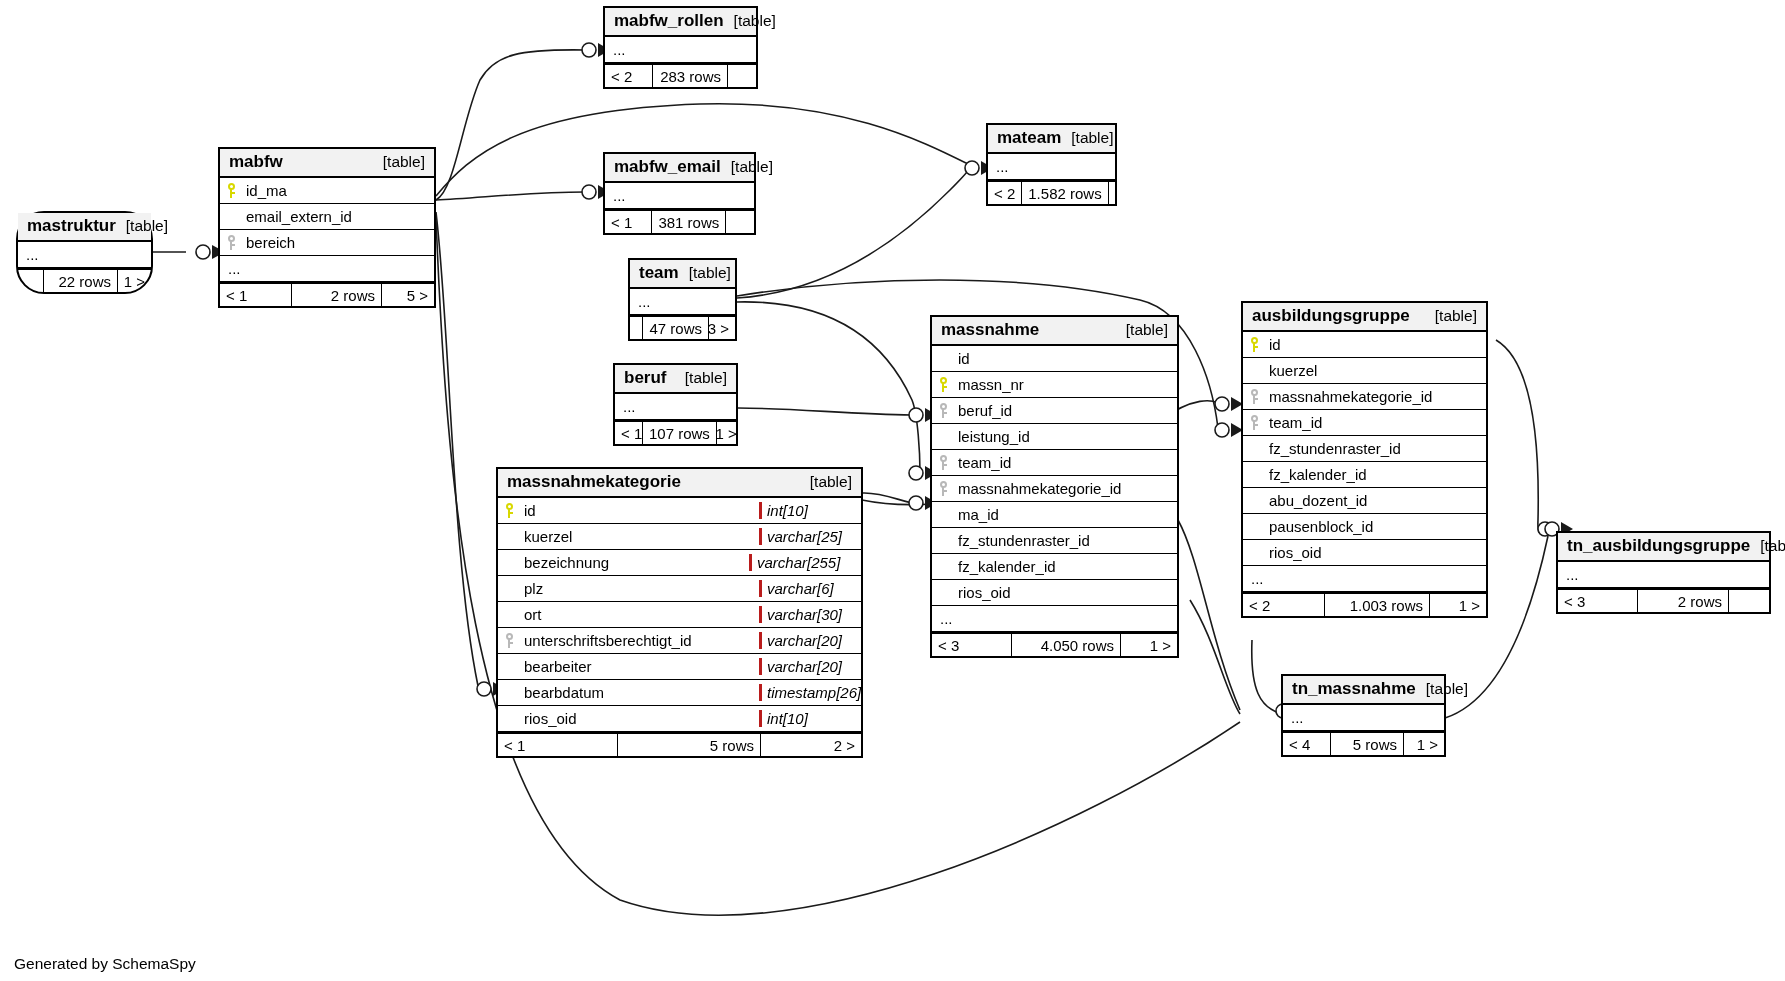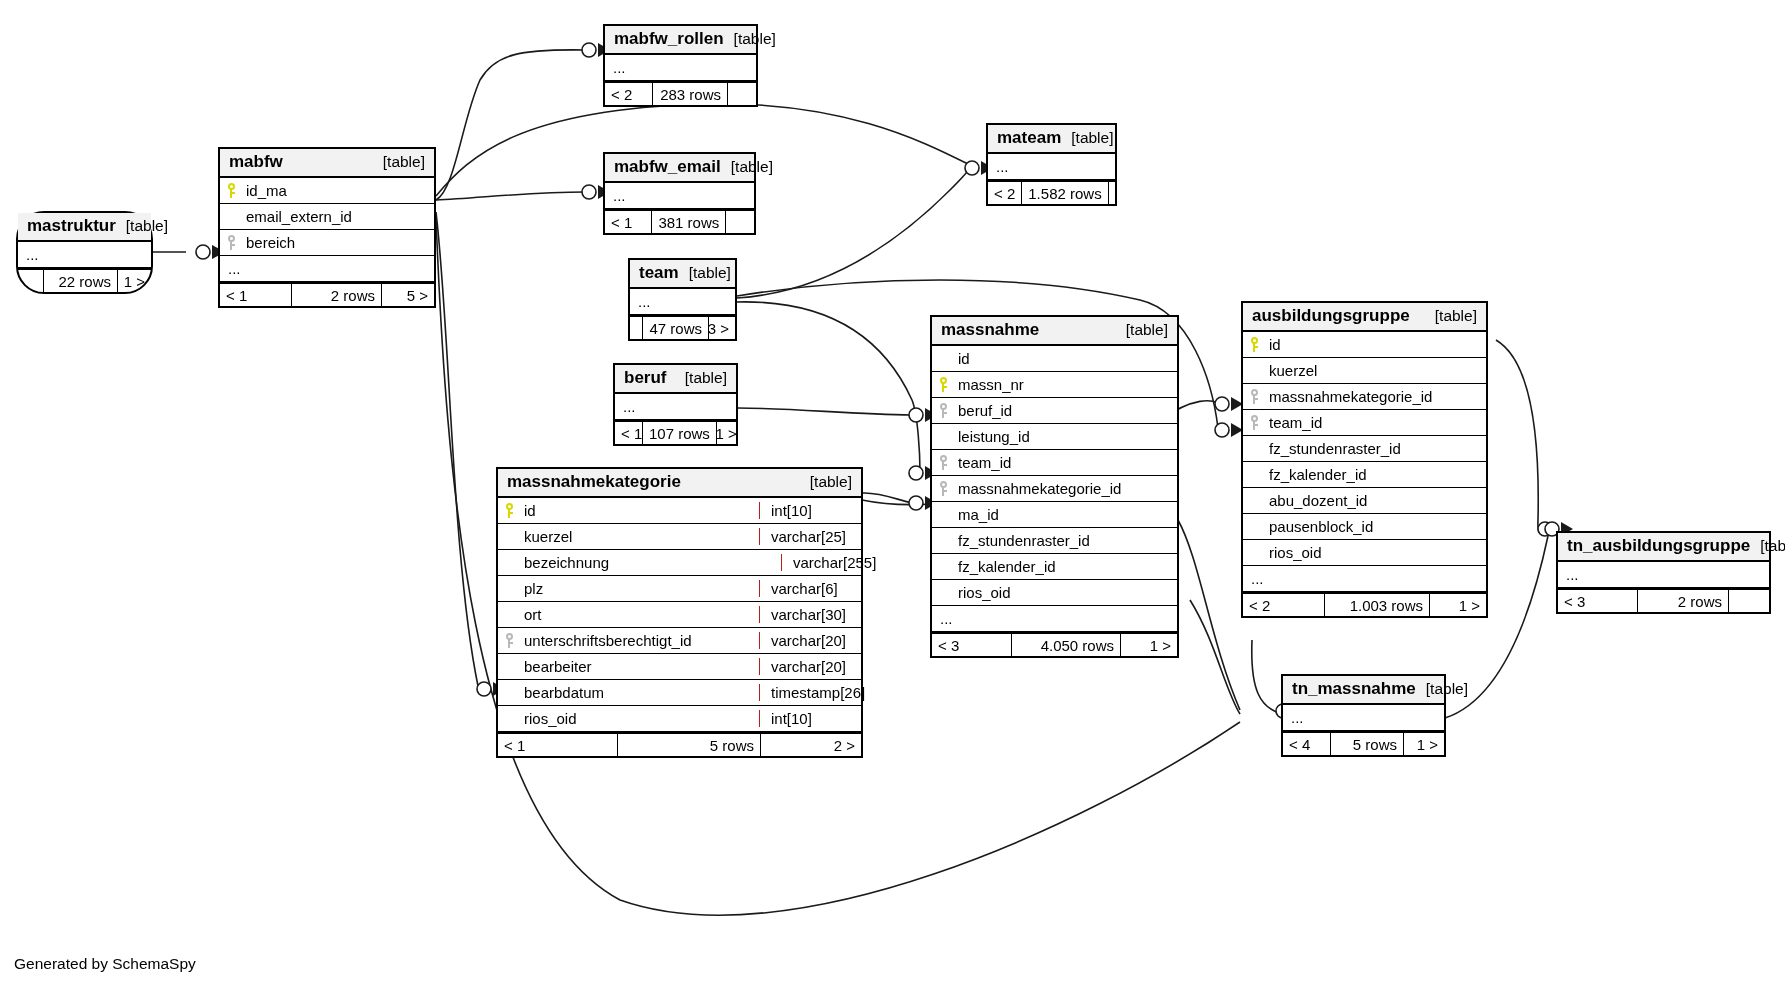--- a/index.html
+++ b/index.html
@@ -38,22 +38,22 @@
     border-bottom:1px solid #000;
     height:26px;
     box-sizing:border-box;
     font-size:15px;
     color:#000;
   }
   .row:last-child{border-bottom:none;}
   .row .kcell{width:22px;flex:0 0 22px;display:flex;align-items:center;justify-content:center;}
   .row .cname{flex:1 1 auto;padding-left:4px;white-space:nowrap;overflow:hidden;}
   .row .ctype{
-    flex:0 0 auto;border-left:1px solid #b91c1c;padding-left:11px;
-    white-space:nowrap;box-sizing:border-box;
+    flex:0 0 auto;border-left:3px solid #b91c1c;padding-left:5px;
+    white-space:nowrap;box-sizing:border-box;font-style:italic;
   }
   .row.ell{padding-left:8px;font-size:15px;color:#000;}
   .row.ell .cname{padding-left:0;}
 
   .foot{
     display:flex;align-items:stretch;
     border-top:2px solid #000;
     height:24px;
     font-size:15px;
     box-sizing:border-box;
@@ -214,21 +214,21 @@
     <div class="row ell">
       <span class="cname">...</span>
     </div>
     <div class="foot">
       <div class="f1" style="width:72px">&lt; 1</div>
       <div class="f2">2 rows</div>
       <div class="f3" style="width:52px">5 &gt;</div>
     </div>
   </div>
 
-  <div class="tbl" style="left:603px;top:24px;width:155px;">
+  <div class="tbl" style="left:603px;top:6px;width:155px;">
     <div class="hdr">
       <span class="nm">mabfw_rollen</span>
       <span class="tg">[table]</span>
     </div>
     <div class="row ell">
       <span class="cname">...</span>
     </div>
     <div class="foot">
       <div class="f1" style="width:48px">&lt; 2</div>
       <div class="f2">283 rows</div>
@@ -314,21 +314,21 @@
       <span class="ctype" style="width:102px">int[10]</span>
     </div>
     <div class="row">
       <span class="kcell"></span>
       <span class="cname">kuerzel</span>
       <span class="ctype" style="width:102px">varchar[25]</span>
     </div>
     <div class="row">
       <span class="kcell"></span>
       <span class="cname">bezeichnung</span>
-      <span class="ctype" style="width:80px">varchar[255]</span>
+      <span class="ctype" style="width:112px">varchar[255]</span>
     </div>
     <div class="row">
       <span class="kcell"></span>
       <span class="cname">plz</span>
       <span class="ctype" style="width:102px">varchar[6]</span>
     </div>
     <div class="row">
       <span class="kcell"></span>
       <span class="cname">ort</span>
       <span class="ctype" style="width:102px">varchar[30]</span>

